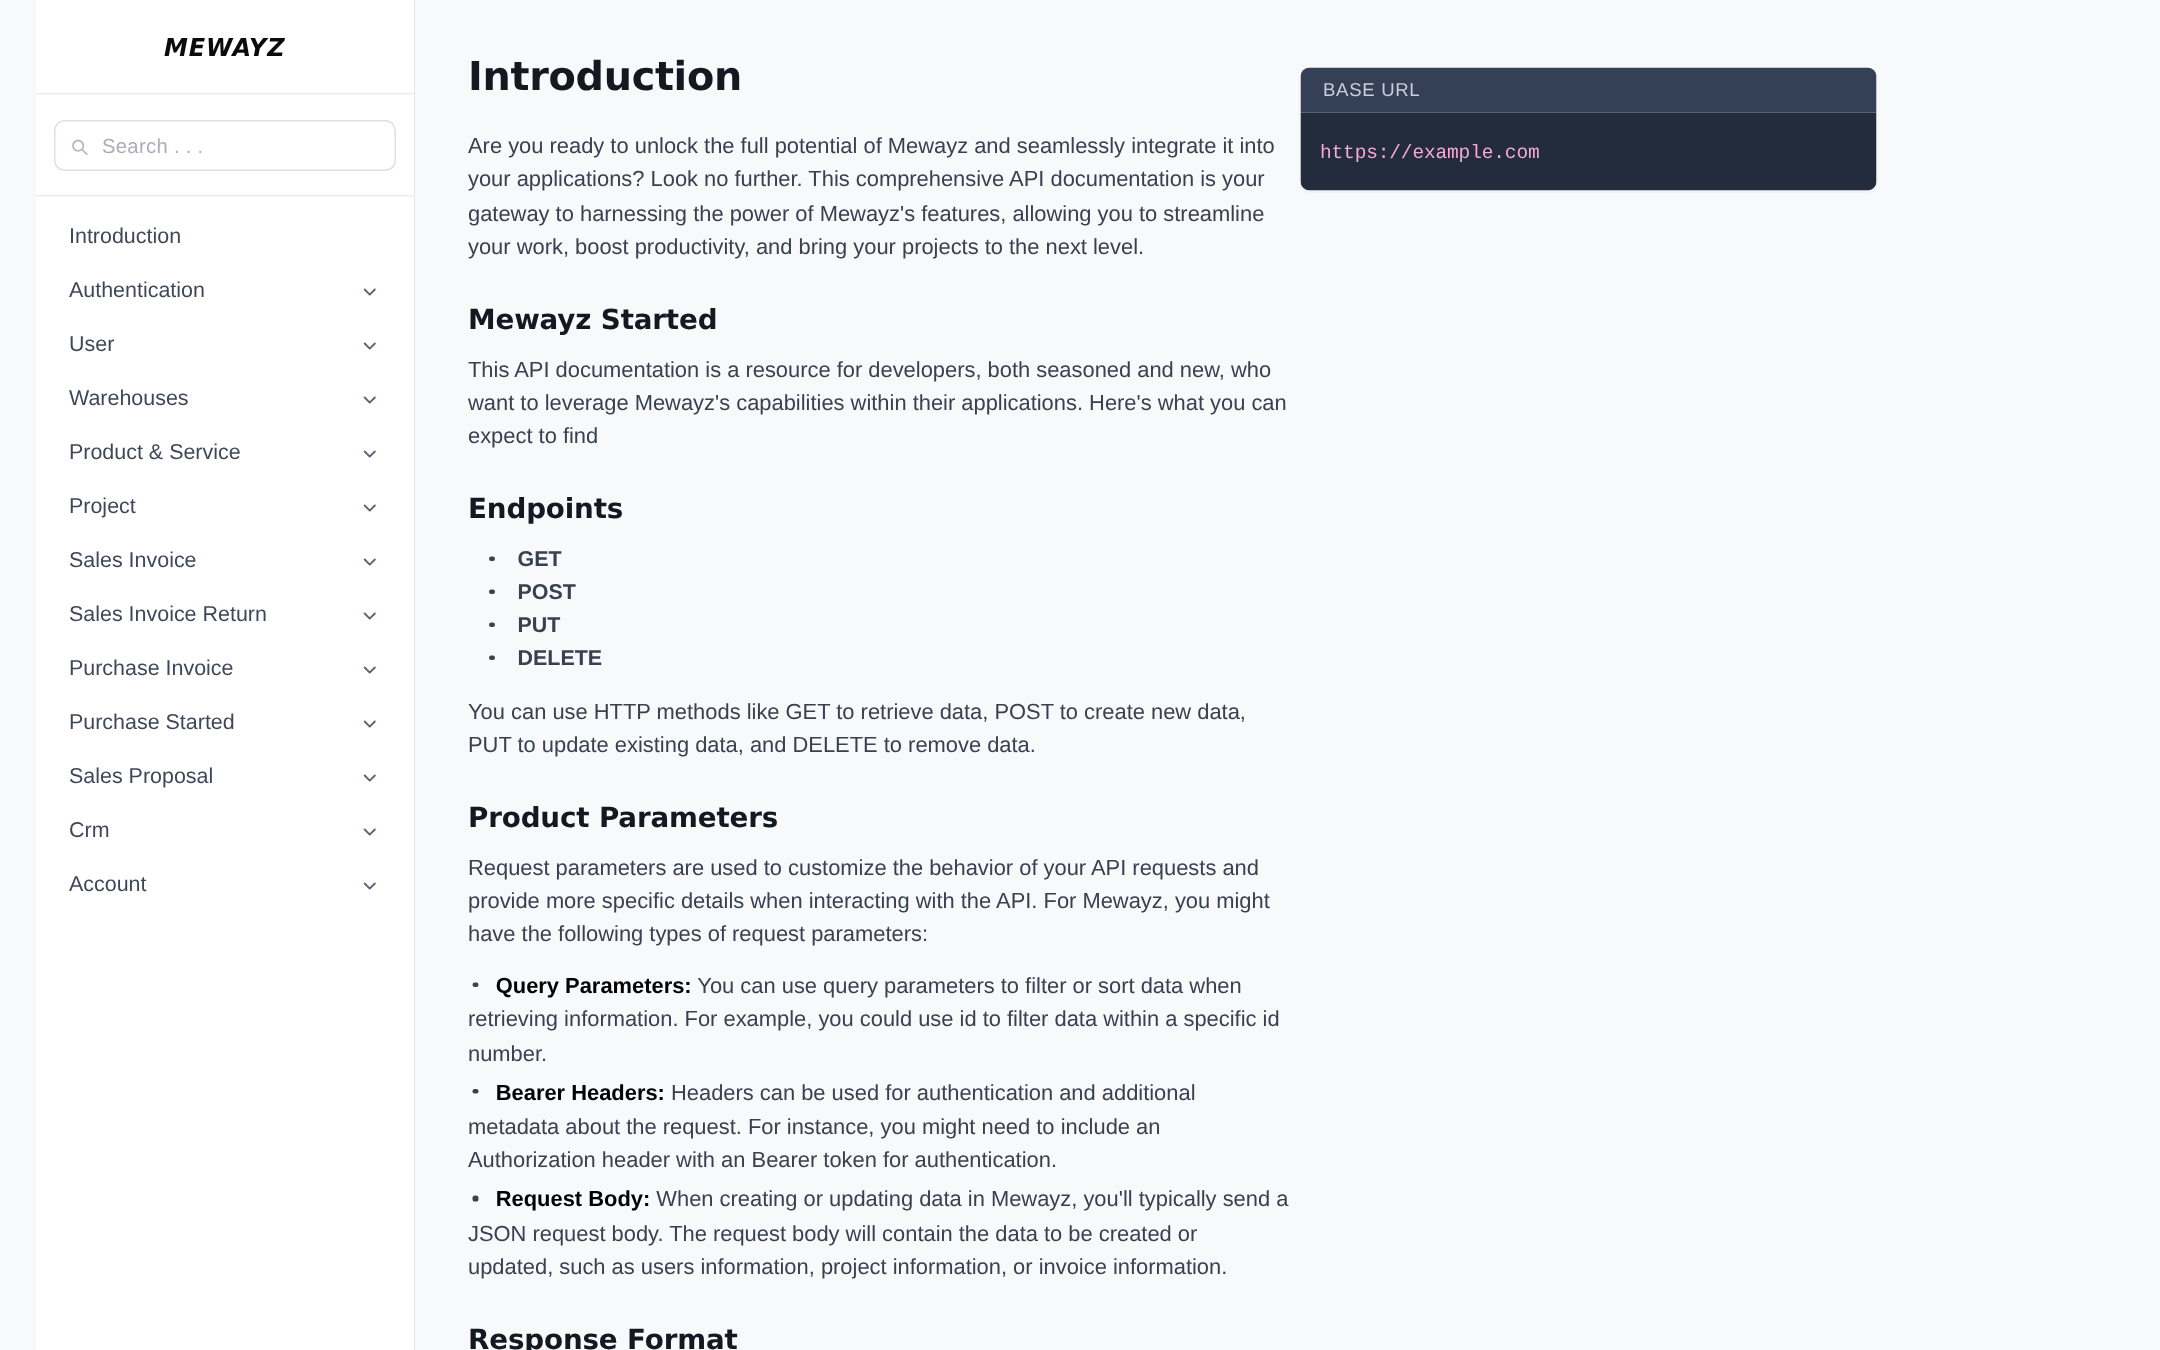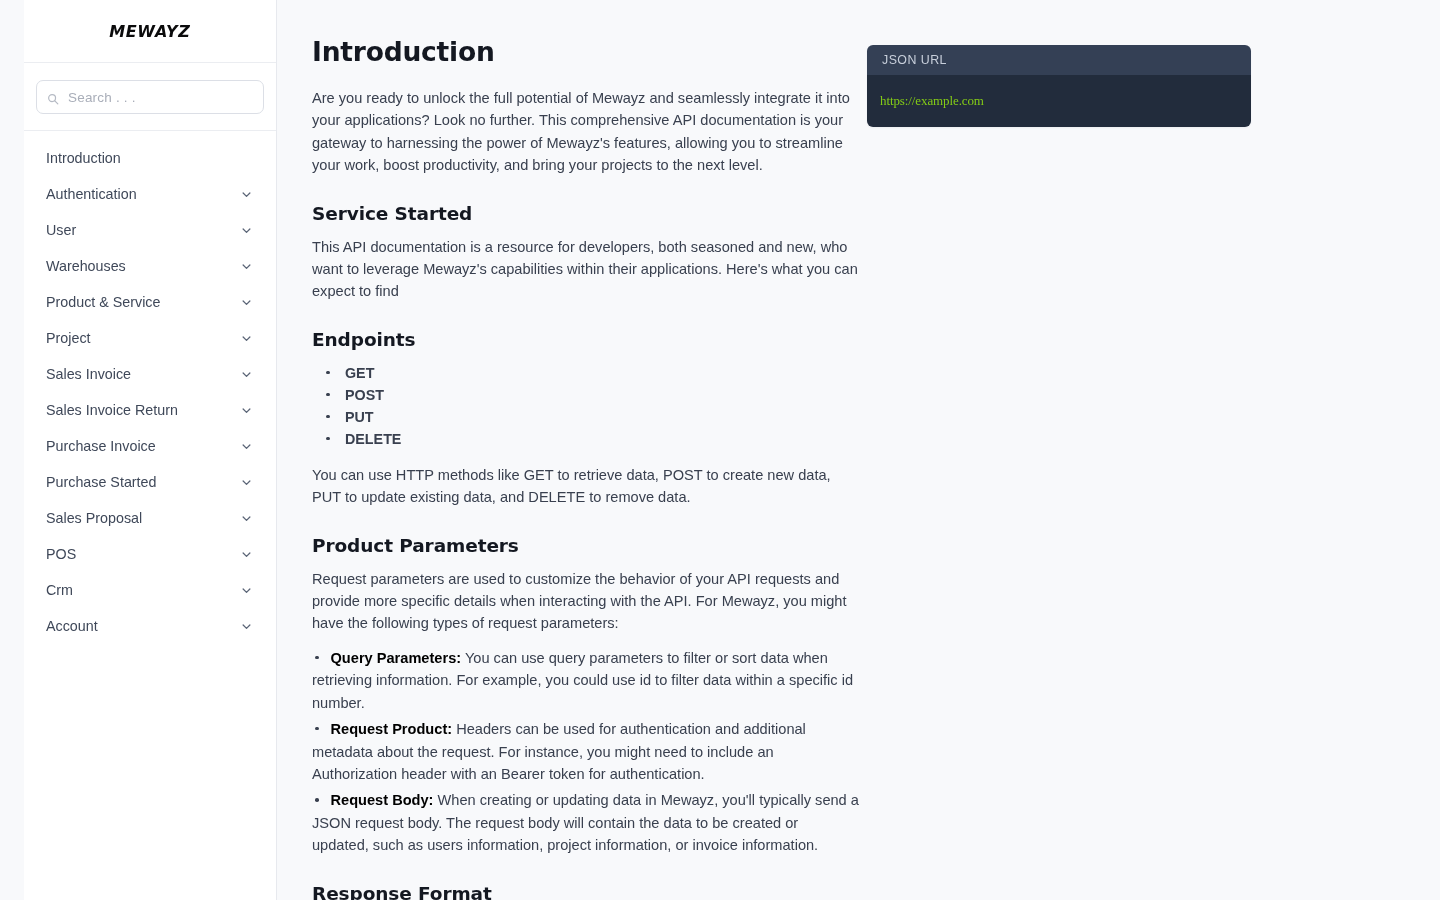--- a/index.html
+++ b/index.html
@@ -225,23 +225,23 @@
     letter-spacing: 0.45px;
   }
   .baseurl-body {
     background: #222c3c;
     height: 52px;
     display: flex;
     align-items: center;
     padding: 0 13px;
   }
   .baseurl-value {
-    font-family: Liberation Serif, serif;
+    font-family: Liberation Mono, monospace;
     font-size: 13px;
-    color: #84cc16;
+    color: #f9a8d4;
     letter-spacing: -0.1px;
   }
 </style>
 </head>
 <body>
 
 <div class="app">
 
   <aside class="sidebar">
 
@@ -339,28 +339,20 @@
       </div>
       <div class="nav-item">
         <span class="nav-label">Sales Proposal</span>
         <span class="chevron-icon">
           <svg viewBox="0 0 20 20" width="15" height="15" fill="none" stroke="currentColor" stroke-width="1.7" stroke-linecap="round" stroke-linejoin="round">
               <polyline points="5.5,8 10,12.5 14.5,8"></polyline>
             </svg>
         </span>
       </div>
       <div class="nav-item">
-        <span class="nav-label">POS</span>
-        <span class="chevron-icon">
-          <svg viewBox="0 0 20 20" width="15" height="15" fill="none" stroke="currentColor" stroke-width="1.7" stroke-linecap="round" stroke-linejoin="round">
-              <polyline points="5.5,8 10,12.5 14.5,8"></polyline>
-            </svg>
-        </span>
-      </div>
-      <div class="nav-item">
         <span class="nav-label">Crm</span>
         <span class="chevron-icon">
           <svg viewBox="0 0 20 20" width="15" height="15" fill="none" stroke="currentColor" stroke-width="1.7" stroke-linecap="round" stroke-linejoin="round">
               <polyline points="5.5,8 10,12.5 14.5,8"></polyline>
             </svg>
         </span>
       </div>
       <div class="nav-item">
         <span class="nav-label">Account</span>
         <span class="chevron-icon">
@@ -374,21 +366,21 @@
 
   <main class="main">
     <div class="main-inner">
 
       <div class="doc-col">
 
         <h1 class="page-title">Introduction</h1>
 
         <p class="body-text">Are you ready to unlock the full potential of Mewayz and seamlessly integrate it into your applications? Look no further. This comprehensive API documentation is your gateway to harnessing the power of Mewayz's features, allowing you to streamline your work, boost productivity, and bring your projects to the next level.</p>
 
-        <h2 class="section-title">Service Started</h2>
+        <h2 class="section-title">Mewayz Started</h2>
         <p class="body-text">This API documentation is a resource for developers, both seasoned and new, who want to leverage Mewayz's capabilities within their applications. Here's what you can expect to find</p>
 
         <h2 class="section-title">Endpoints</h2>
         <ul class="simple-list">
           <li>GET</li>
           <li>POST</li>
           <li>PUT</li>
           <li>DELETE</li>
         </ul>
         <p class="body-text">You can use HTTP methods like GET to retrieve data, POST to create new data, PUT to update existing data, and DELETE to remove data.</p>
@@ -396,35 +388,35 @@
         <h2 class="section-title">Product Parameters</h2>
         <p class="body-text">Request parameters are used to customize the behavior of your API requests and provide more specific details when interacting with the API. For Mewayz, you might have the following types of request parameters:</p>
 
         <div style="height:10px"></div>
 
         <p class="param-item">
           <span class="bullet-dot"></span><strong>Query Parameters:</strong><span> You can use query parameters to filter or sort data when retrieving information. For example, you could use id to filter data within a specific id number.</span>
         </p>
 
         <p class="param-item">
-          <span class="bullet-dot"></span><strong>Request Product:</strong><span> Headers can be used for authentication and additional metadata about the request. For instance, you might need to include an Authorization header with an Bearer token for authentication.</span>
+          <span class="bullet-dot"></span><strong>Bearer Headers:</strong><span> Headers can be used for authentication and additional metadata about the request. For instance, you might need to include an Authorization header with an Bearer token for authentication.</span>
         </p>
 
         <p class="param-item">
           <span class="bullet-dot"></span><strong>Request Body:</strong><span> When creating or updating data in Mewayz, you'll typically send a JSON request body. The request body will contain the data to be created or updated, such as users information, project information, or invoice information.</span>
         </p>
 
         <h2 class="section-title">Response Format</h2>
 
       </div>
 
       <div class="side-col">
         <div class="baseurl-panel">
           <div class="baseurl-header">
-            <span class="baseurl-header-label">JSON URL</span>
+            <span class="baseurl-header-label">BASE URL</span>
           </div>
           <div class="baseurl-body">
             <span class="baseurl-value">https://example.com</span>
           </div>
         </div>
       </div>
 
     </div>
   </main>
 

